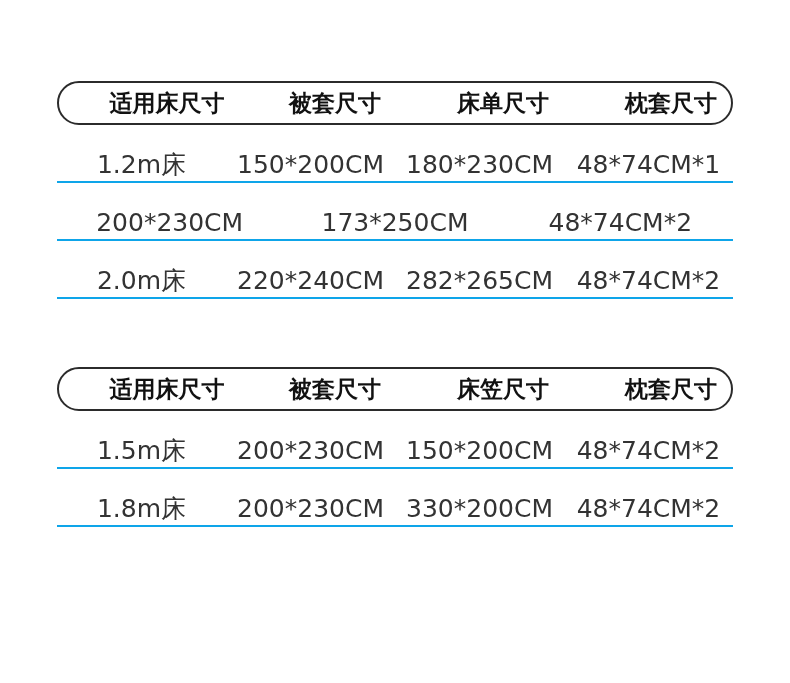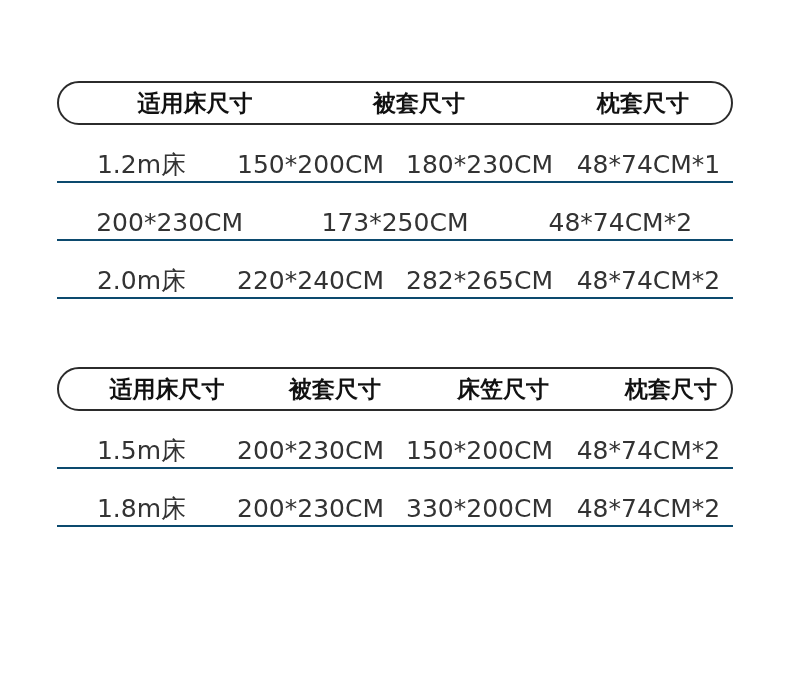--- a/index.html
+++ b/index.html
@@ -45,21 +45,21 @@
     font-weight: 700;
     color: #111111;
     white-space: nowrap;
     padding-left: 48px;
   }
   .trow {
     box-sizing: border-box;
     height: 58px;
     display: flex;
     align-items: flex-end;
-    border-bottom: 2px solid #0c4a6e;
+    border-bottom: 2px solid #0ea5e9;
     padding-bottom: 3px;
   }
   .tcell {
     flex: 1 1 25%;
     text-align: center;
     font-size: 25px;
     font-weight: 400;
     color: #333333;
     white-space: nowrap;
     line-height: 1.1;
@@ -67,20 +67,21 @@
 </style>
 </head>
 <body>
 
 <div class="canvas">
 
   <section class="size-table" id="table-1">
     <div class="pill">
       <div class="hcell">适用床尺寸</div>
       <div class="hcell">被套尺寸</div>
+      <div class="hcell">床单尺寸</div>
       <div class="hcell">枕套尺寸</div>
     </div>
     <div class="trow">
       <div class="tcell">1.2m床</div>
       <div class="tcell">150*200CM</div>
       <div class="tcell">180*230CM</div>
       <div class="tcell">48*74CM*1</div>
     </div>
     <div class="trow">
       <div class="tcell">200*230CM</div>

